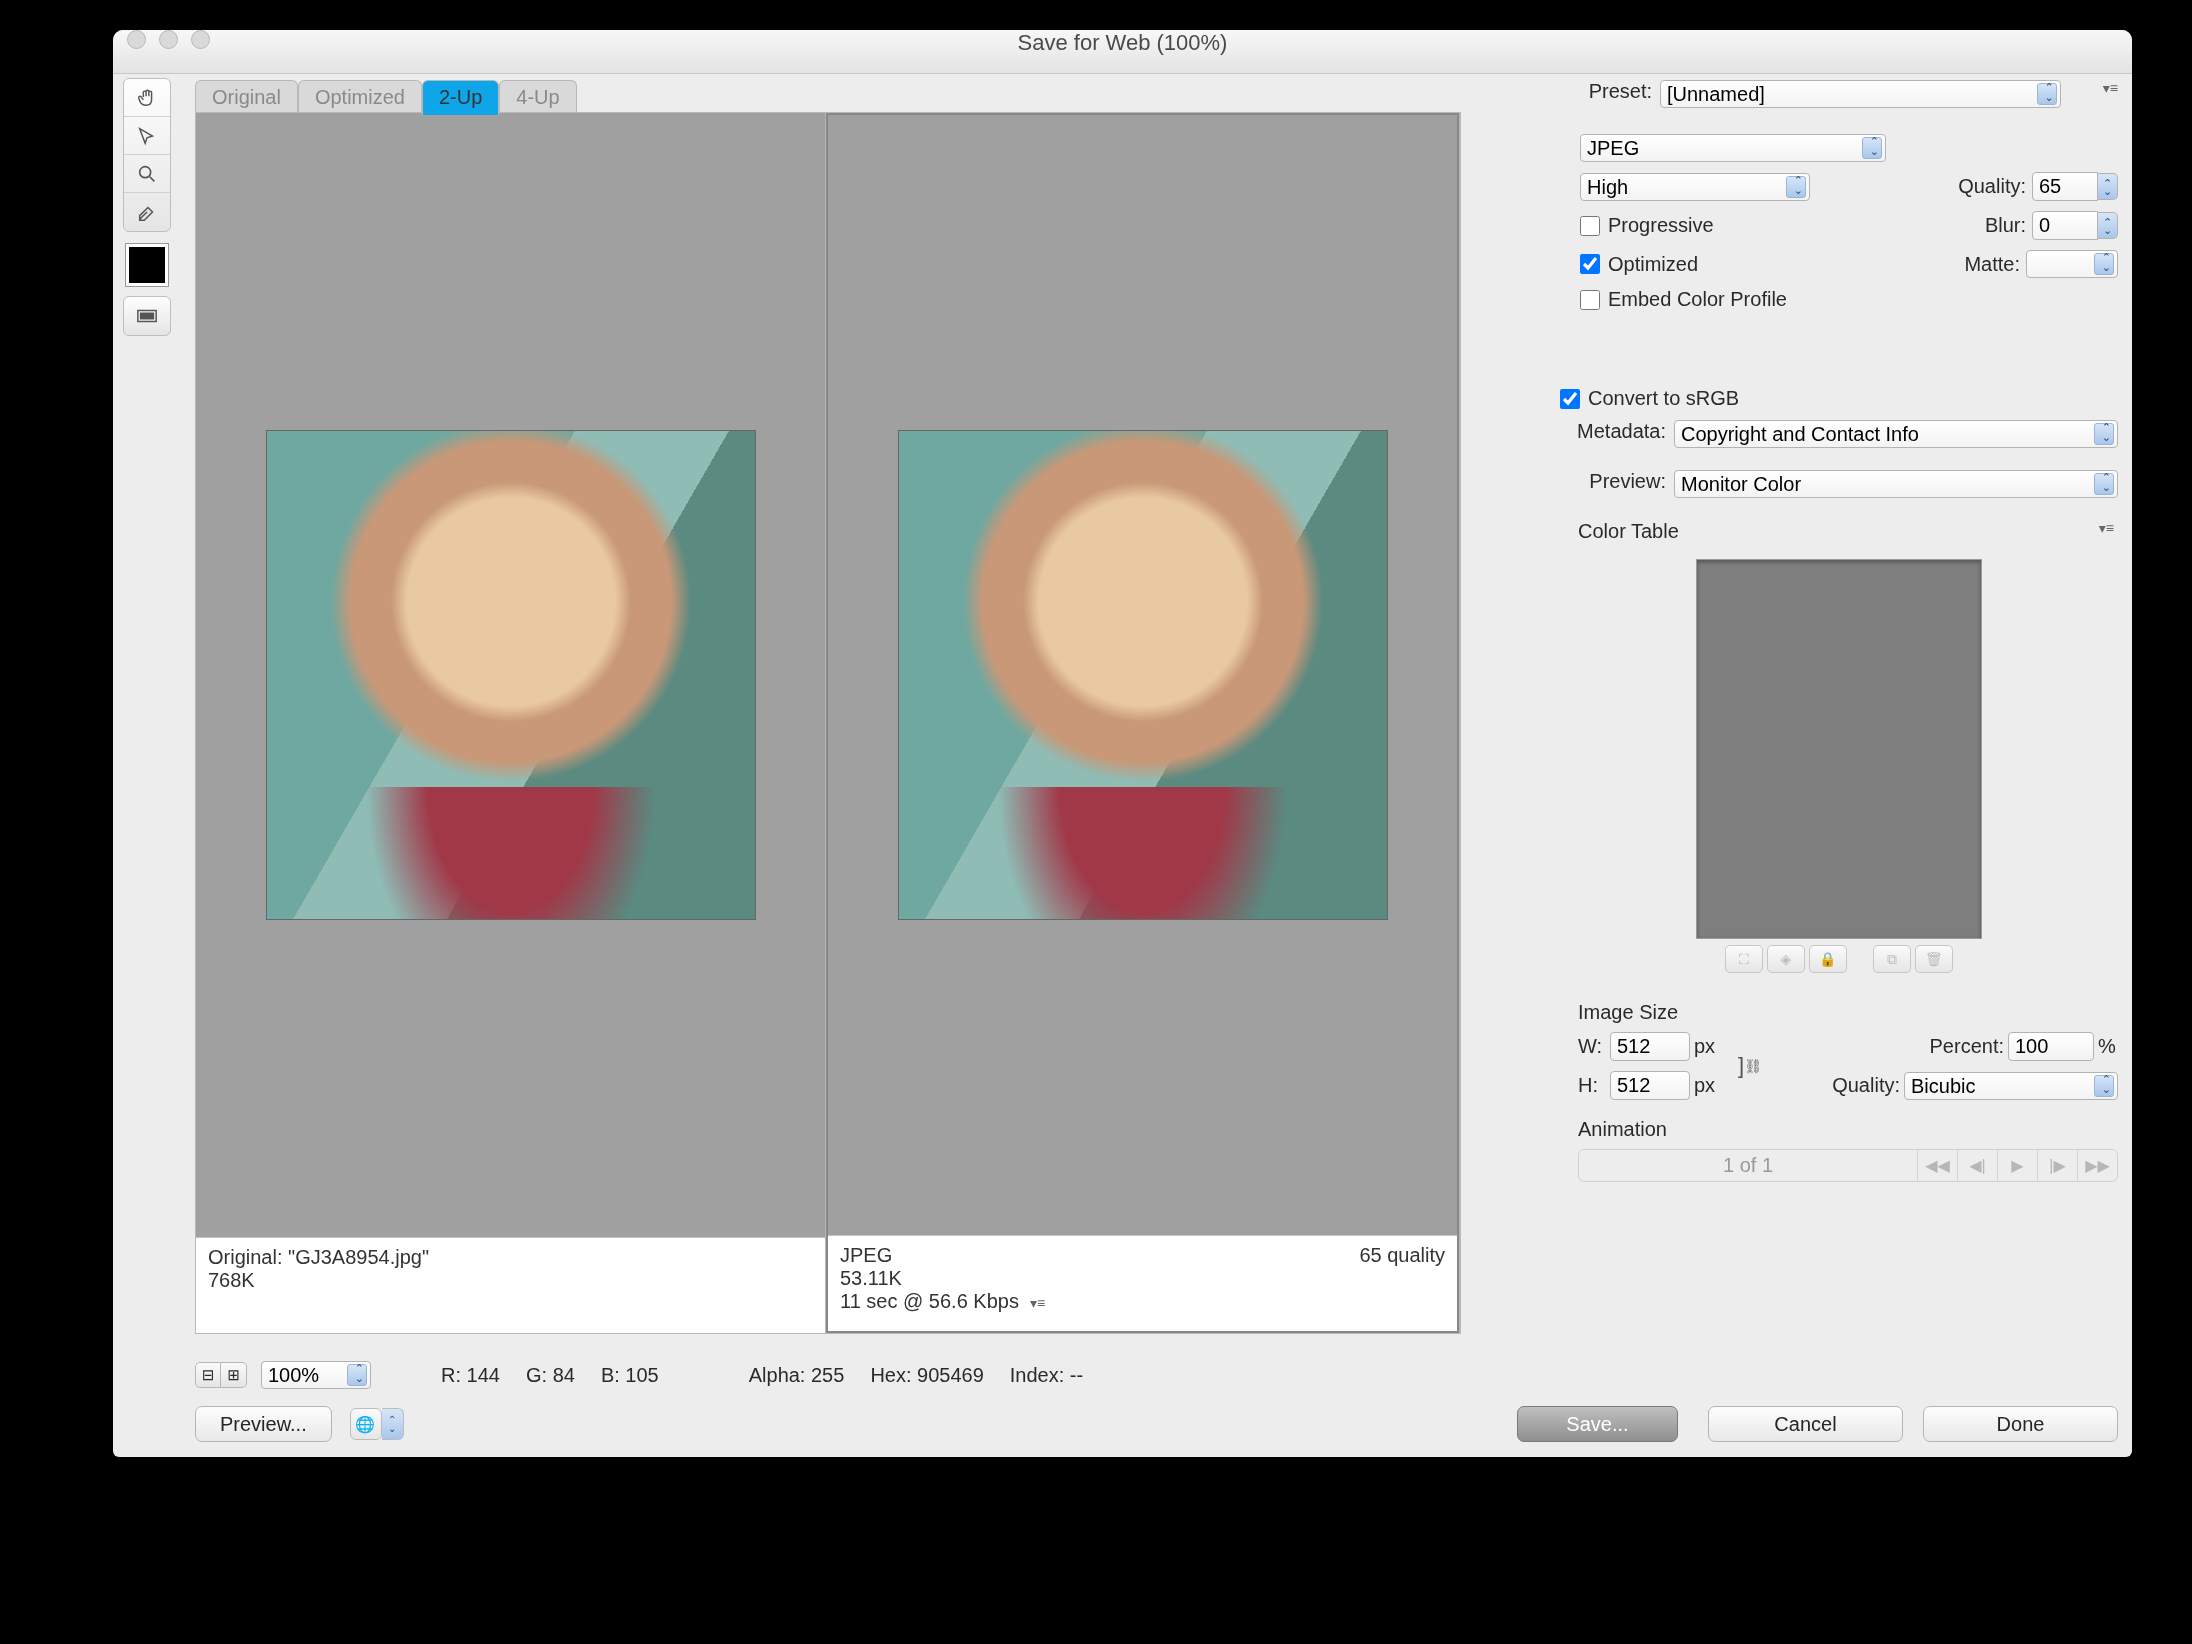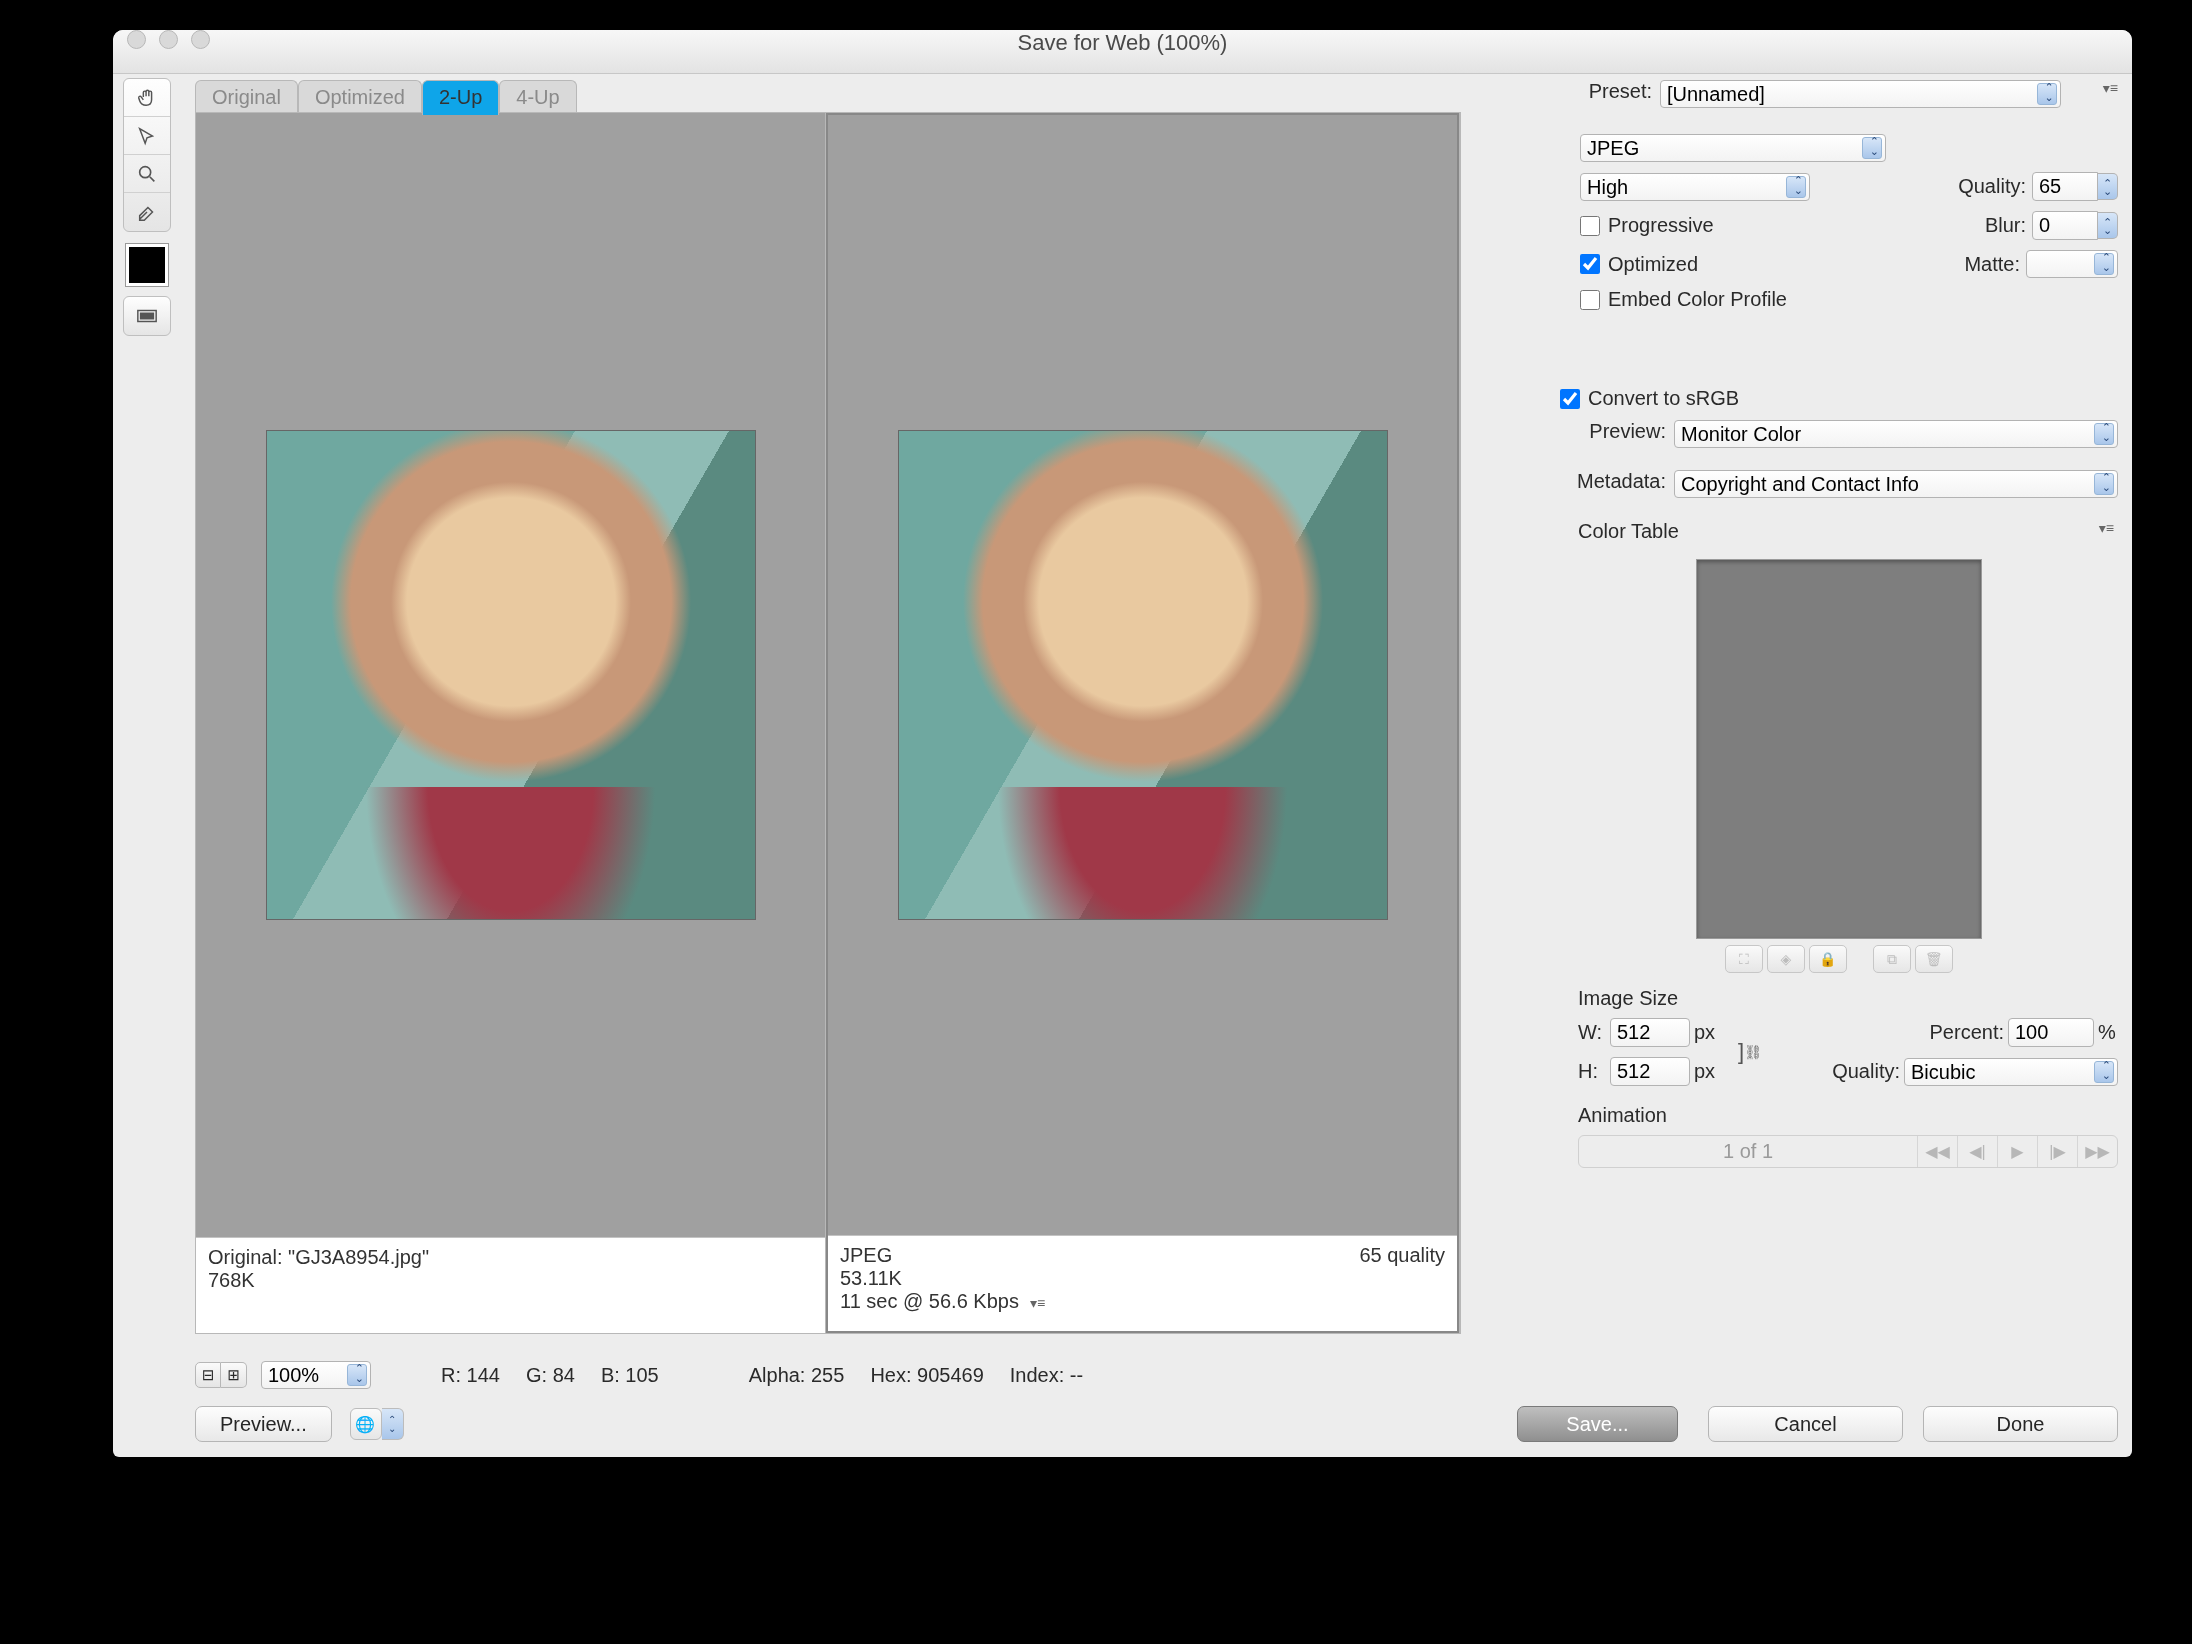--- a/index.html
+++ b/index.html
@@ -203,45 +203,45 @@
       </div>
 
       <div style="height:60px"></div>
 
       <label class="chk" style="margin-bottom:10px">
           <input type="checkbox" checked="" style="">
           <span>Convert to sRGB</span>
         </label>
 
       <div class="rrow">
+        <span class="lbl" style="min-width:110px">Metadata:</span>
+        <span class="selwrap" style="flex:1"><select style="width:100%"><option>Copyright and Contact Info</option></select></span>
+      </div>
+      <div class="rrow">
         <span class="lbl" style="min-width:110px">Preview:</span>
         <span class="selwrap" style="flex:1"><select style="width:100%"><option>Monitor Color</option></select></span>
-      </div>
-      <div class="rrow">
-        <span class="lbl" style="min-width:110px">Metadata:</span>
-        <span class="selwrap" style="flex:1"><select style="width:100%"><option>Copyright and Contact Info</option></select></span>
       </div>
 
       <div style="margin-top:10px">
         <div style="display:flex;justify-content:space-between;padding:0 4px 0 18px">
           <span class="sect-lbl">Color Table</span>
           <span class="flyout">▾≡</span>
         </div>
         <div class="ctwell"></div>
         <div class="ct-btns">
           <div class="b">⛶</div>
           <div class="b">◈</div>
           <div class="b">🔒</div>
           <div style="width:18px"></div>
           <div class="b">⧉</div>
           <div class="b">🗑</div>
         </div>
       </div>
 
-      <div style="margin-top:14px;padding-left:18px">
+      <div style="margin-top:28px;padding-left:18px">
         <div class="sect-lbl">Image Size</div>
         <div class="sizegrid">
           <span>W:</span>
           <input type="text" value="512" style="">
           <span>px</span>
           <span style="grid-row:span 2;display:flex;align-items:center;font-size:22px;color:#555">]<span style="font-size:14px">⛓</span></span>
           <span></span>
           <span style="text-align:right">Percent:</span>
           <input type="text" value="100" style="">
           <span>%</span>

